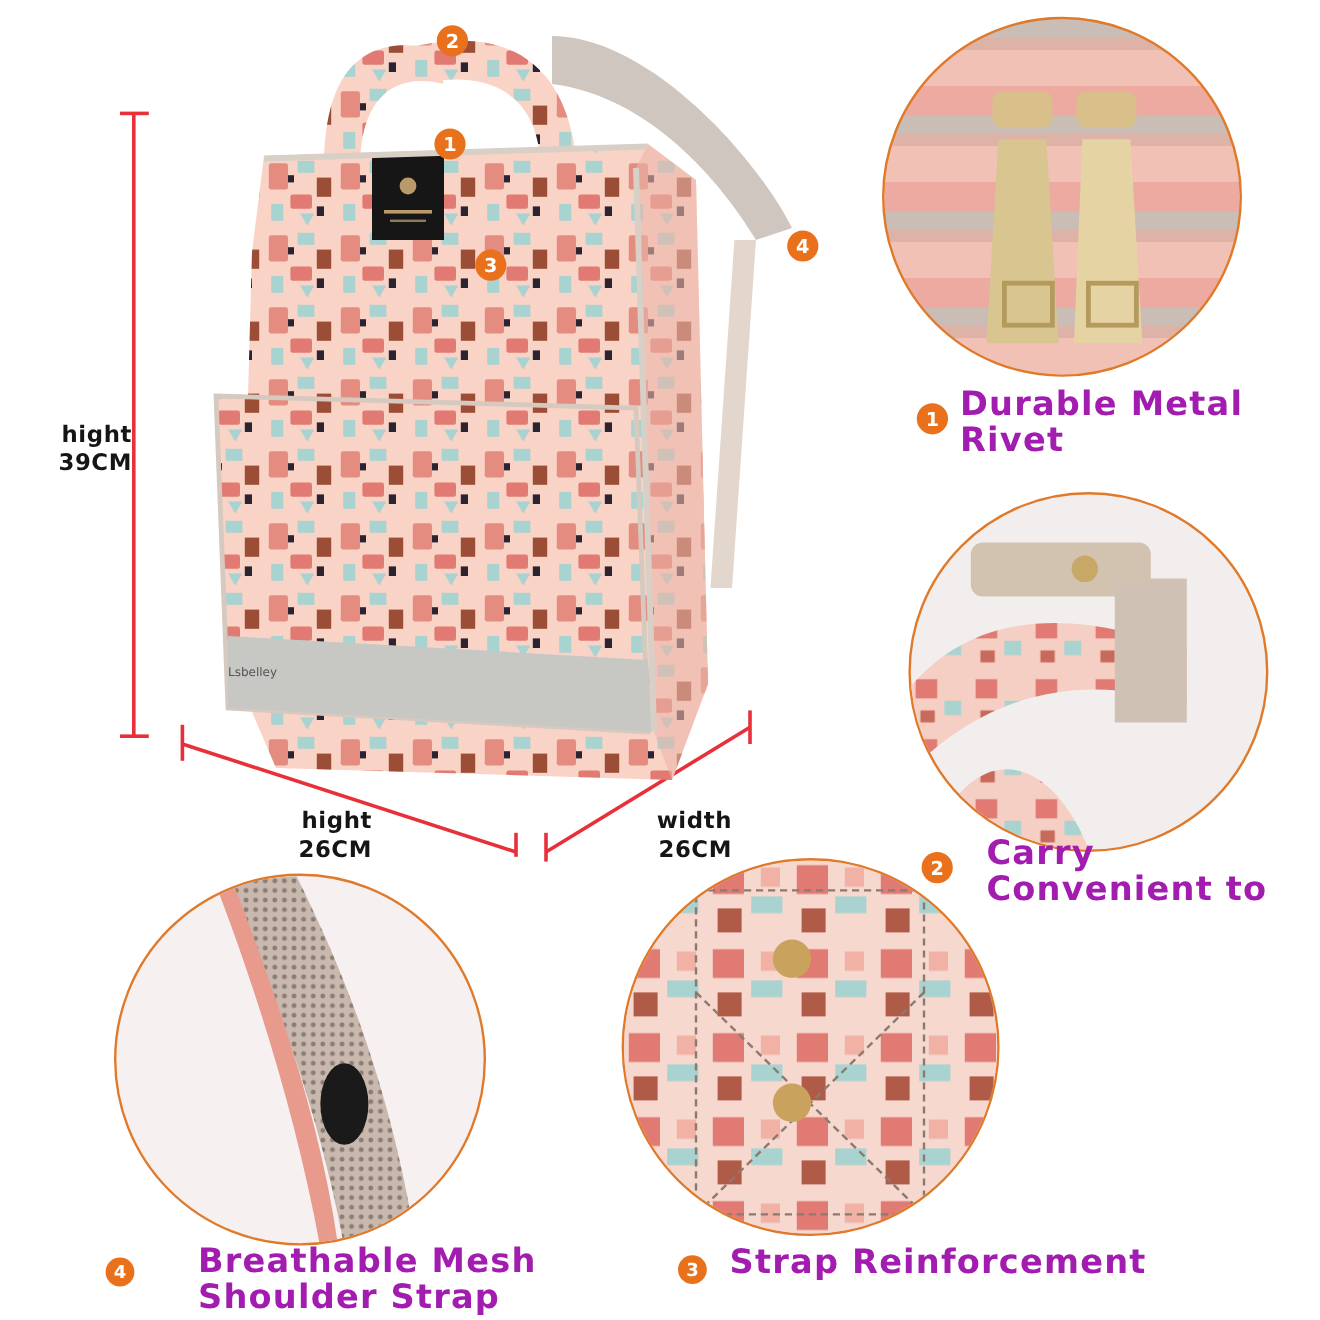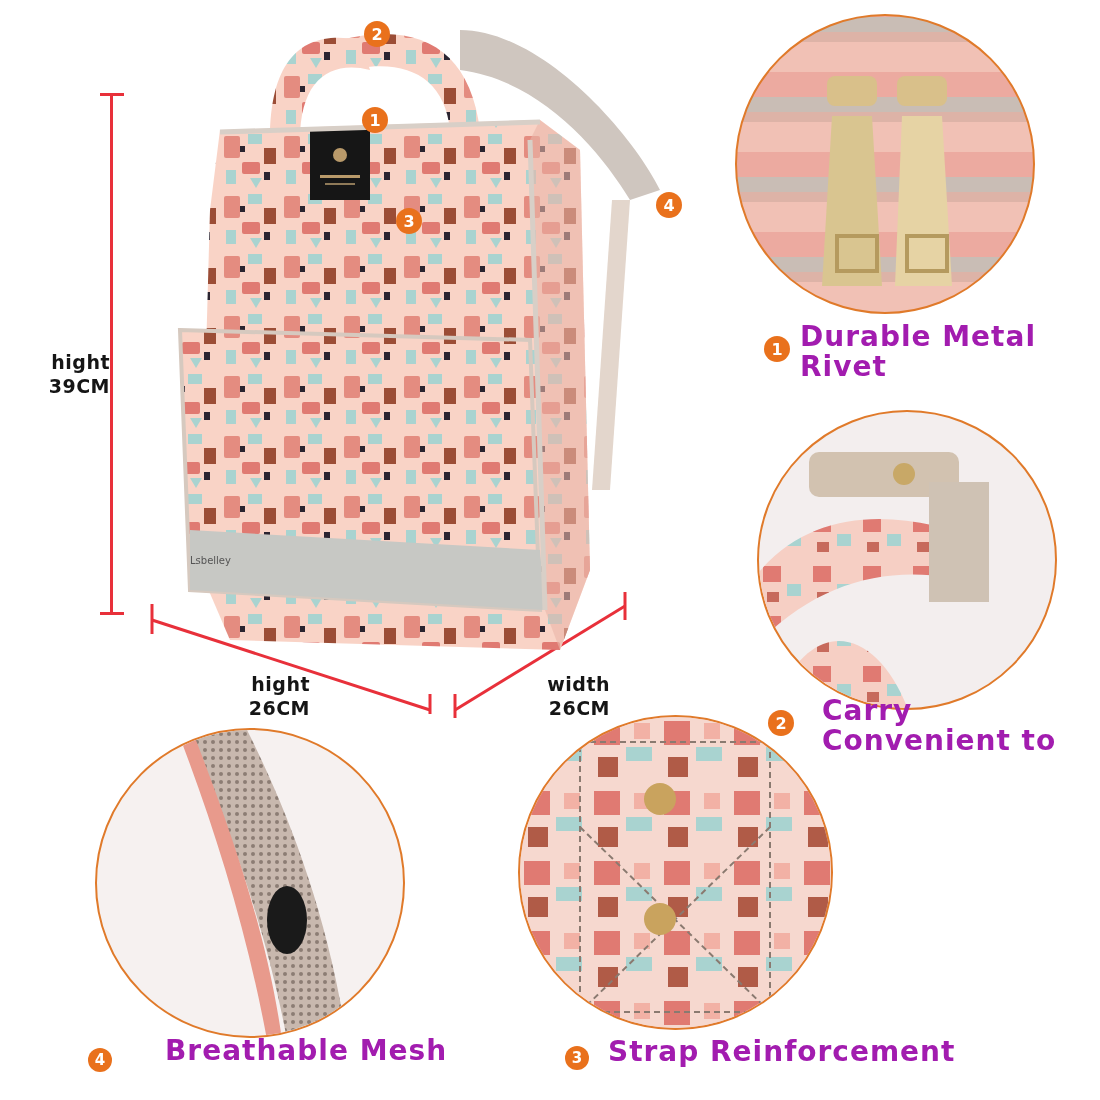--- a/index.html
+++ b/index.html
@@ -136,20 +136,21 @@
     </defs>
     <path d="M90 0 L 150 0 C 190 80, 230 180, 250 310 L 190 310 C 170 200, 130 90, 90 0 Z" fill="url(#mesh)"></path>
     <path d="M80 0 L 95 0 C 130 90, 170 200, 185 310 L 170 310 C 150 200, 115 90, 80 0 Z" fill="#e89a8c"></path>
     <ellipse cx="190" cy="190" rx="20" ry="34" fill="#1a1a1a"></ellipse>
   </svg>
 </div>
 
 <div class="badge sm" style="left:88px;top:1048px;">4</div>
 <div class="feat" style="left:125px;top:1036px;margin-left:40px;">
   <div>Breathable Mesh</div>
+  <div>Shoulder Strap</div>
 </div>
 
 <div class="circle" style="left:518px;top:715px;width:315px;height:315px;background:#f4cfc5;">
   <svg width="315" height="315" viewBox="0 0 315 315">
     <defs>
       <pattern id="blocks3" width="70" height="70" patternUnits="userSpaceOnUse">
         <rect width="70" height="70" fill="#f6d8cf"></rect>
         <rect x="4" y="4" width="26" height="24" fill="#e07a72"></rect>
         <rect x="36" y="30" width="26" height="14" fill="#a9d3d0"></rect>
         <rect x="8" y="40" width="20" height="20" fill="#b05b47"></rect>

